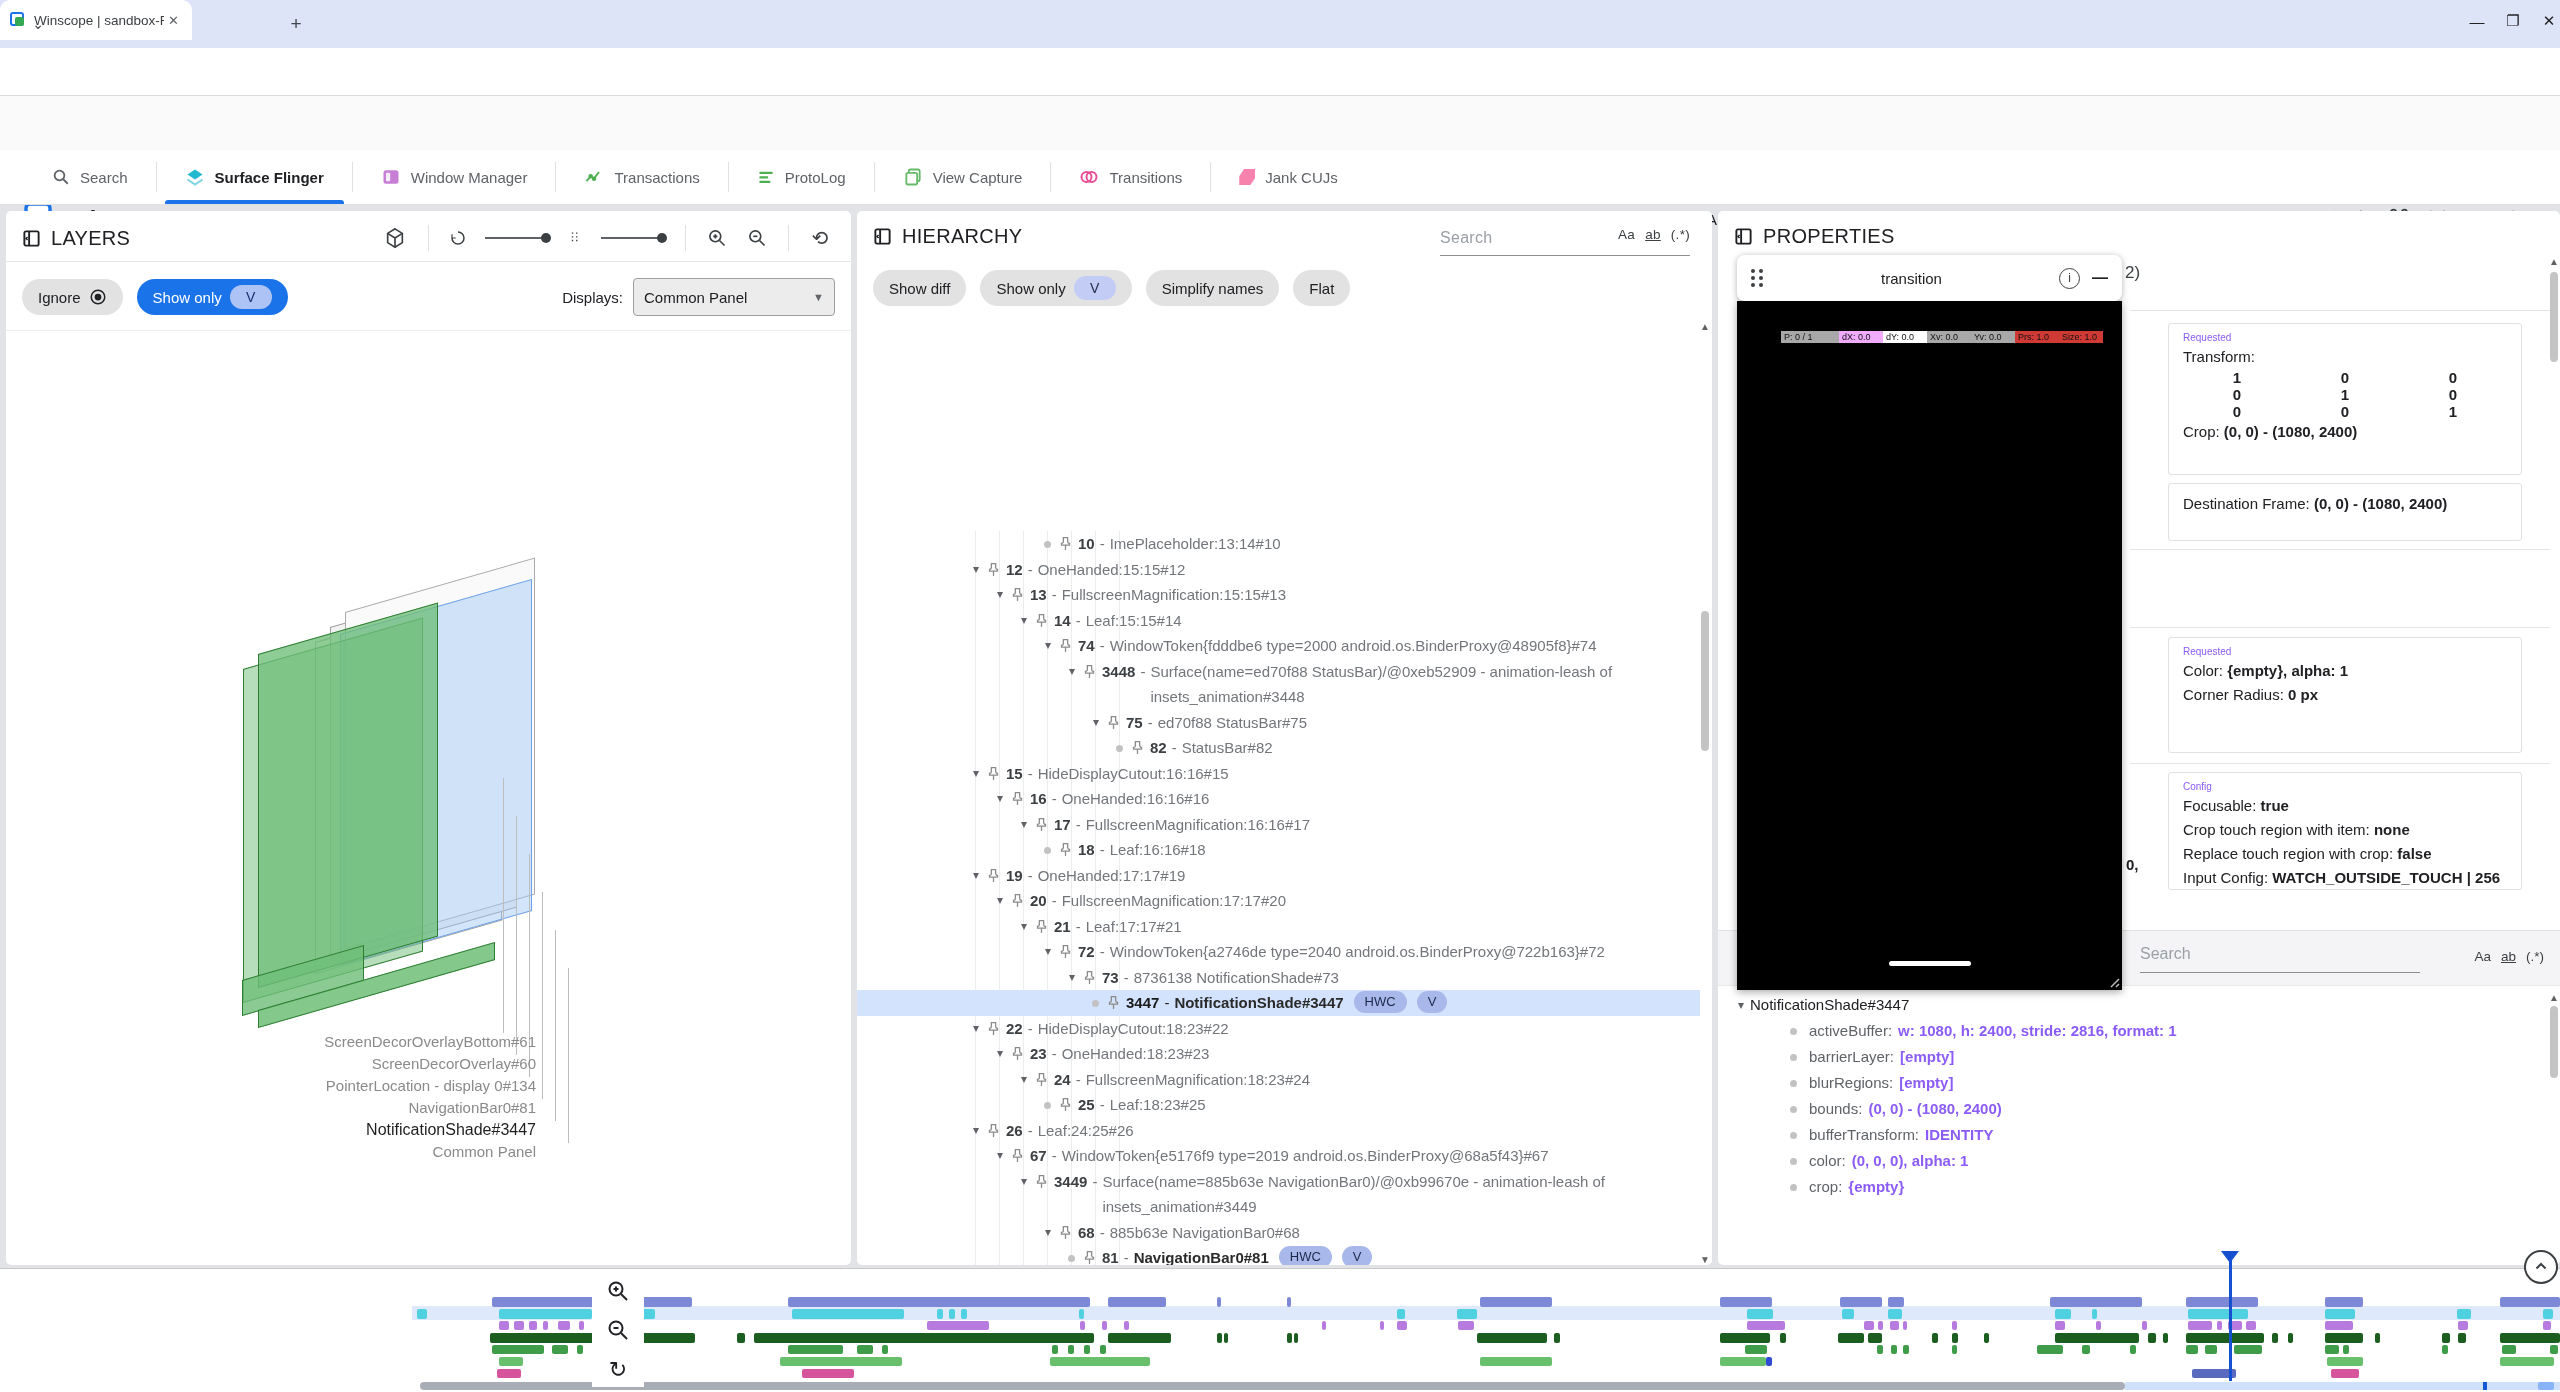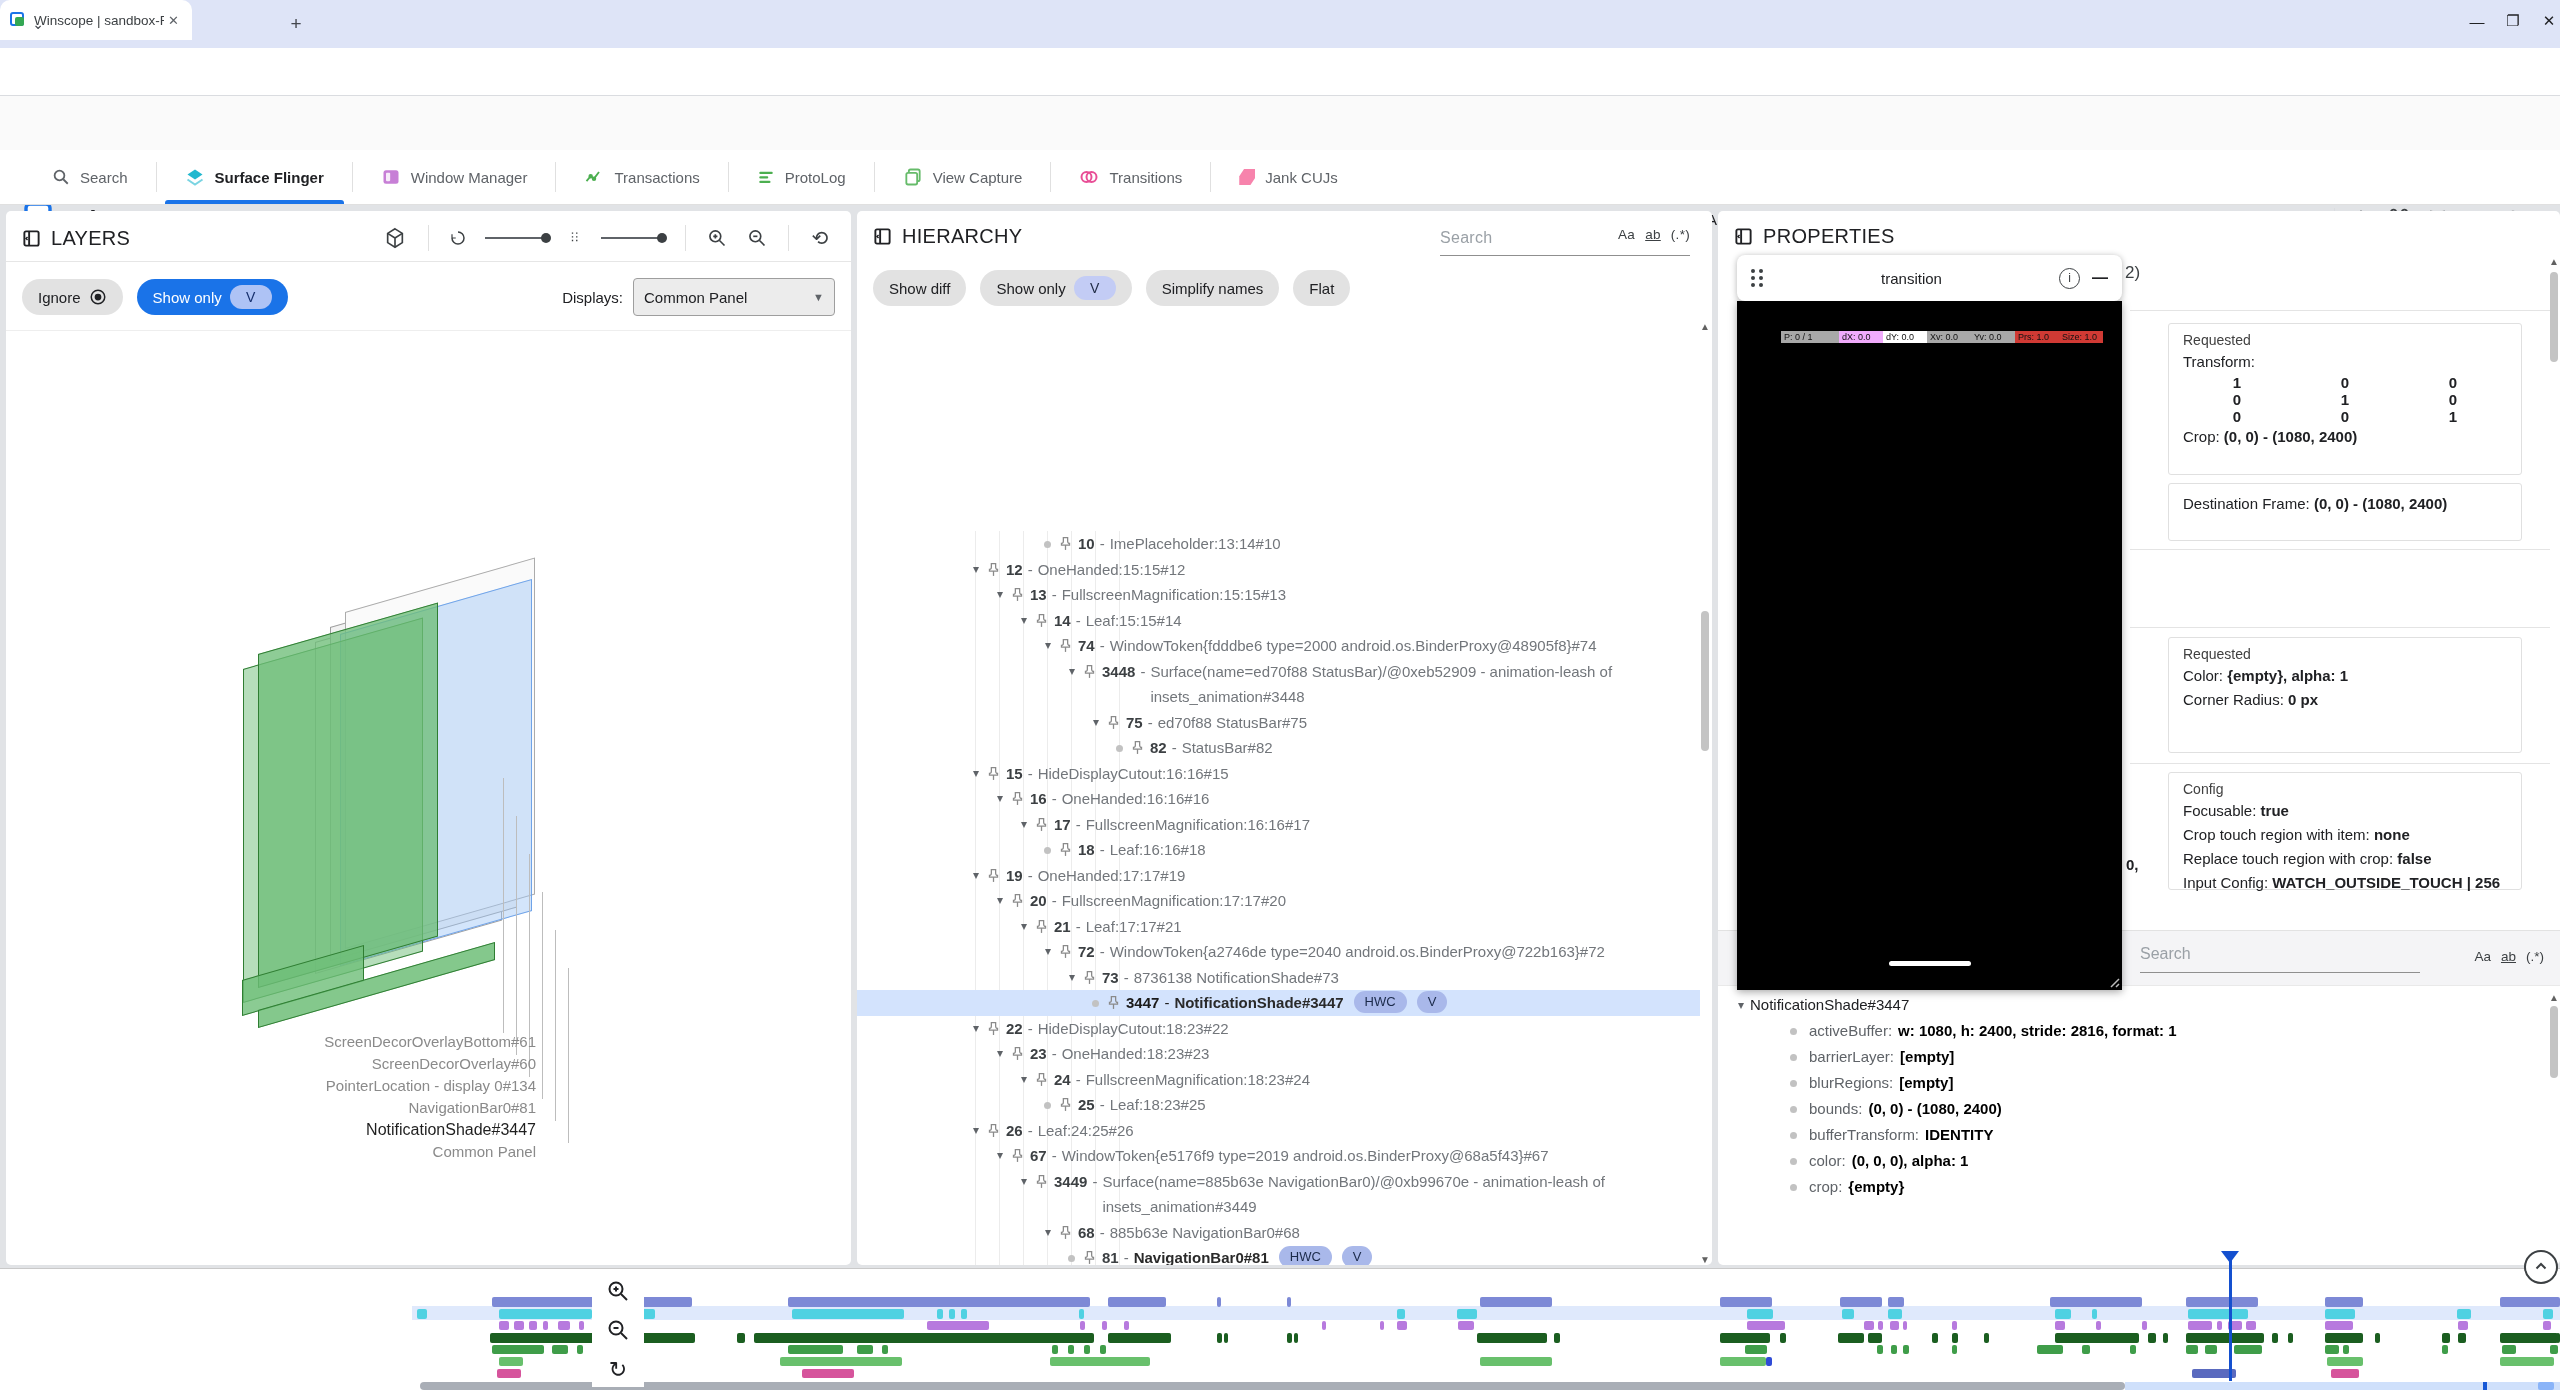--- a/index.html
+++ b/index.html
@@ -54,28 +54,28 @@
   .pin{flex:none;margin:5px 6px 0 2px;}
   .tnum{font-weight:bold;color:#3c4043;flex:none;}
   .trow.sel .tnum{color:#1a1a1a;}
   .tsep{flex:none;padding:0 5px;}
   .ttxt{min-width:0;}
   .ttxt.bt{font-weight:bold;color:#2a2a2a;}
   .chip{display:inline-flex;align-items:center;height:22px;border-radius:11px;background:#a9b8ea;color:#1b2a4a;font-size:13px;padding:0 11px;margin-left:10px;position:relative;top:1px;flex:none;}
   .guide{position:absolute;width:1px;background:#ececec;top:320px;height:938px;}
   
   .card{position:absolute;left:450px;width:354px;border:1px solid #e0e0e0;border-radius:3px;background:#fff;padding:8px 14px;box-sizing:border-box;font-size:15px;color:#202124;}
-  .cardlabel{font-size:14px;color:#404040;margin-bottom:2px;}
+  .cardlabel{font-size:10px;color:#8b5cf6;margin-bottom:2px;}
   .b{font-weight:bold;}
   .matrix{display:grid;grid-template-columns:1fr 1fr 1fr;text-align:center;font-weight:bold;}
   .propline{line-height:24px;}
   .pdivider{position:absolute;left:412px;width:420px;height:1px;background:#e4e4e4;}
   .pitem{display:flex;align-items:flex-start;line-height:26px;font-size:15px;color:#5f6368;}
   .pitem .dot{width:7px;height:7px;border-radius:50%;background:#c2c2c2;margin:10px 12px 0 0;flex:none;}
-  .pitem .pval{font-weight:bold;color:#000000;margin-left:6px;}
+  .pitem .pval{font-weight:bold;color:#8b5cf6;margin-left:6px;}
   .searchbox{position:relative;}
   .searchbox .ph{font-size:16px;color:#9aa0a6;}
   .underline{position:absolute;height:1px;background:#8f8f8f;left:0;right:0;bottom:-8px;}
   .matchicons{font-size:13.5px;color:#3c4043;display:flex;gap:10px;align-items:center;}
   .matchicons .u{text-decoration:underline;}
   
   #popup-header{left:1737px;top:255px;width:385px;height:46px;background:#fff;border-radius:8px;box-shadow:0 1px 6px rgba(0,0,0,.3);display:flex;align-items:center;padding:0 14px;box-sizing:border-box;z-index:60;}
   #popup-title{flex:1;text-align:center;font-size:15px;color:#202124;}
   #phone{left:1737px;top:301px;width:385px;height:689px;background:#000;z-index:55;box-shadow:0 2px 8px rgba(0,0,0,.35);}
   .dbgseg{font-size:9px;color:#111;padding:1px 3px;white-space:nowrap;overflow:hidden;flex:none;box-sizing:border-box;}

